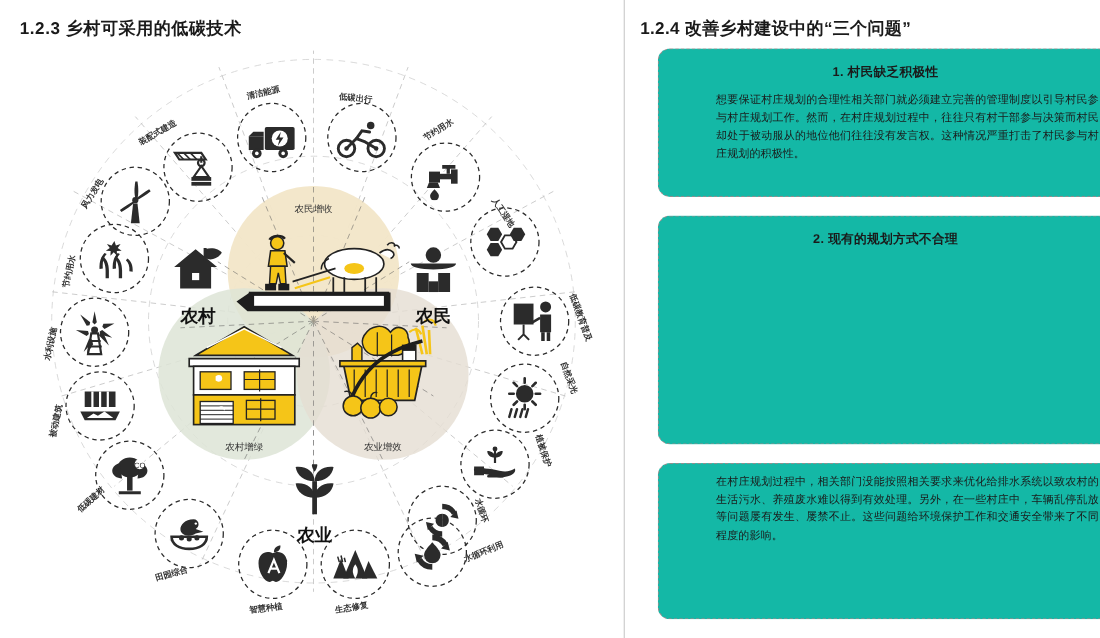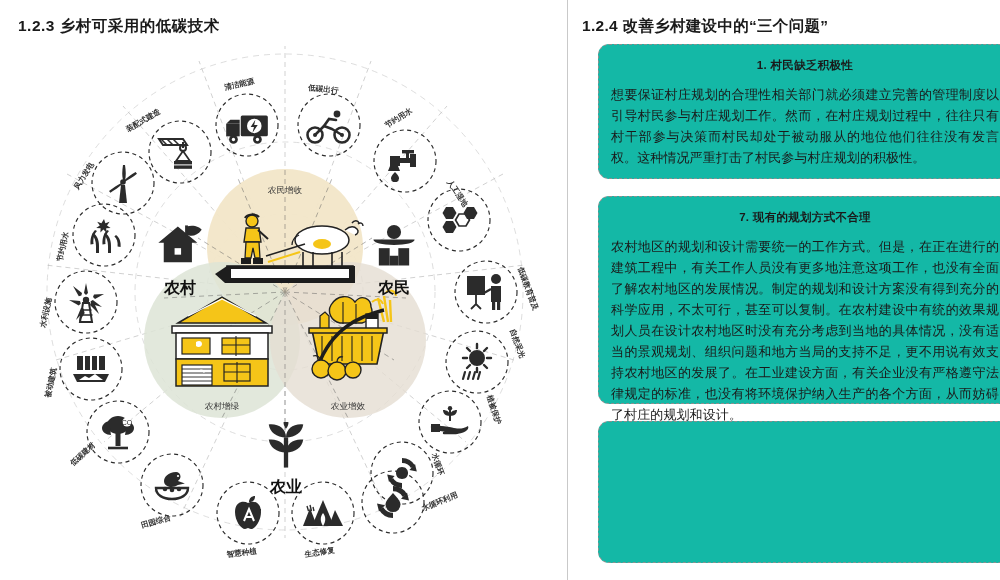--- a/index.html
+++ b/index.html
@@ -54,25 +54,26 @@
     background: #14b8a6;
     padding: 9px 12px 10px 12px;
   }
   .qcard-title {
     text-align: center;
     font-size: 11.5px; font-weight: bold;
     margin: 4px 0 11px 0;
     letter-spacing: .3px;
   }
   .qcard-body {
-    font-size: 13px;
+    font-size: 10px;
     line-height: 1.62;
     text-align: justify;
     text-justify: inter-ideograph;
     letter-spacing: .1px;
+    margin-left: 40px;
   }
   #qcard-1 { top: 44px;  height: 135px; }
   #qcard-2 { top: 196px; height: 208px; }
   #qcard-3 { top: 421px; height: 142px; }
 
   
   .ring-label {
     font-family: "Liberation Sans", "DejaVu Sans", sans-serif;
     font-size: 7.6px; fill: #333; font-weight: bold;
   }
@@ -563,19 +564,19 @@
 <div id="right-panel">
 
   <div id="right-title">1.2.4 改善乡村建设中的“三个问题”</div>
 
   <div class="qcard" id="qcard-1">
     <div class="qcard-title">1. 村民缺乏积极性</div>
     <div class="qcard-body">想要保证村庄规划的合理性相关部门就必须建立完善的管理制度以引导村民参与村庄规划工作。然而，在村庄规划过程中，往往只有村干部参与决策而村民却处于被动服从的地位他们往往没有发言权。这种情况严重打击了村民参与村庄规划的积极性。</div>
   </div>
 
   <div class="qcard" id="qcard-2">
-    <div class="qcard-title">7. 现有的规划方式不合理</div>
-    <div class="qcard-body">农村地区的规划和设计需要统一的工作方式。但是，在正在进行的建筑工程中，有关工作人员没有更多地注意这项工作，也没有全面了解农村地区的发展情况。制定的规划和设计方案没有得到充分的科学应用，不太可行，甚至可以复制。在农村建设中有统的效果规划人员在设计农村地区时没有充分考虑到当地的具体情况，没有适当的景观规划、组织问题和地方当局的支持不足，更不用说有效支持农村地区的发展了。在工业建设方面，有关企业没有严格遵守法律规定的标准，也没有将环境保护纳入生产的各个方面，从而妨碍了村庄的规划和设计。</div>
+    <div class="qcard-title">2. 现有的规划方式不合理</div>
   </div>
 
   <div class="qcard" id="qcard-3">
+    <div class="qcard-body">在村庄规划过程中，相关部门没能按照相关要求来优化给排水系统以致农村的生活污水、养殖废水难以得到有效处理。另外，在一些村庄中，车辆乱停乱放等问题屡有发生、屡禁不止。这些问题给环境保护工作和交通安全带来了不同程度的影响。</div>
   </div>
 </div>
 
 </body></html>

